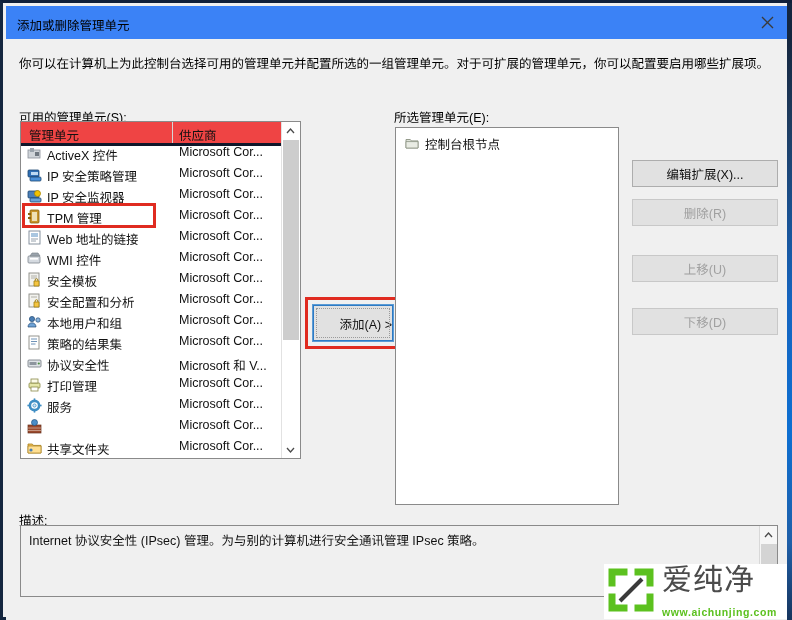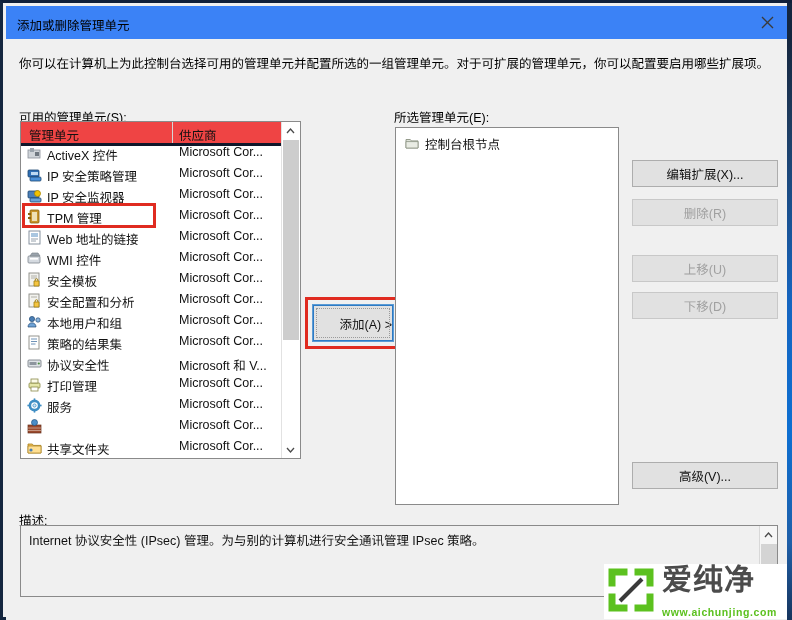--- a/index.html
+++ b/index.html
@@ -240,21 +240,21 @@
     display: flex;
     align-items: center;
     justify-content: center;
     font-size: 12.5px;
     color: #111;
   }
   .rbtn.disabled { color: #a0a0a0; background: #e1e1e1; border-color: #c8c8c8; }
   #btn-editext { top: 121px; }
   #btn-remove  { top: 160px; text-align: center; }
   #btn-moveup  { top: 216px; }
-  #btn-movedn  { top: 253px; }
+  #btn-movedn  { top: 269px; }
   #btn-adv     { top: 423px; }
 
   
   #desc-caption { left: 13px; top: 471px; }
   #desc-box {
     position: absolute;
     left: 14px; top: 486px;
     width: 758px; height: 72px;
     background: #f0f0f0;
     border: 1px solid #8a8a8a;
@@ -281,21 +281,21 @@
     left: 601px; top: 561px;
     width: 186px; height: 55px;
     background: #ffffff;
     display: flex;
     align-items: center;
   }
   #wm-mark { margin-left: 4px; }
   #wm-txt { margin-left: 8px; line-height: 1; }
   #wm-cn {
     font-size: 30px;
-    font-weight: bold;
+    font-weight: normal;
     color: #4b4b4b;
     letter-spacing: 1px;
     font-family: "DejaVu Sans", "Liberation Sans", sans-serif;
   }
   #wm-url {
     margin-top: 12px;
     font-size: 10.5px;
     font-weight: bold;
     color: #5cc11f;
     letter-spacing: 0.6px;
@@ -529,23 +529,20 @@
       <span>编辑扩展(X)...</span>
     </div>
     <div class="rbtn disabled" id="btn-remove">
       <span>删除(R)</span>
     </div>
     <div class="rbtn disabled" id="btn-moveup">
       <span>上移(U)</span>
     </div>
     <div class="rbtn disabled" id="btn-movedn">
       <span>下移(D)</span>
-    </div>
-    <div class="rbtn" id="btn-adv">
-      <span>高级(V)...</span>
     </div>
 
     <div class="caption" id="desc-caption">描述:</div>
     <div id="desc-box">
       <div id="desc-text">Internet 协议安全性 (IPsec) 管理。为与别的计算机进行安全通讯管理 IPsec 策略。</div>
       <div class="vscroll" id="desc-scroll">
         <div class="sb-arrow up">
           <svg width="9" height="6" viewBox="0 0 9 6">
               <polyline points="1,5 4.5,1 8,5" fill="none" stroke="#4a4a4a" stroke-width="1.3"></polyline>
             </svg>

